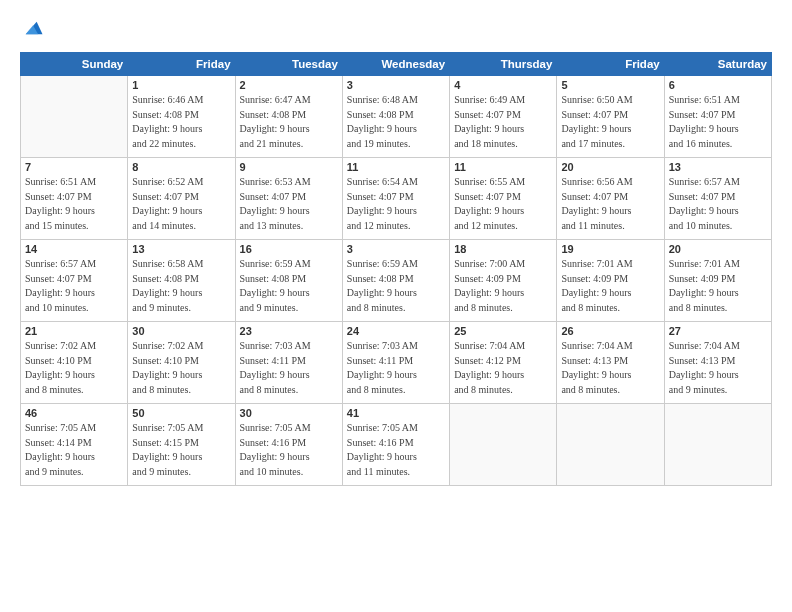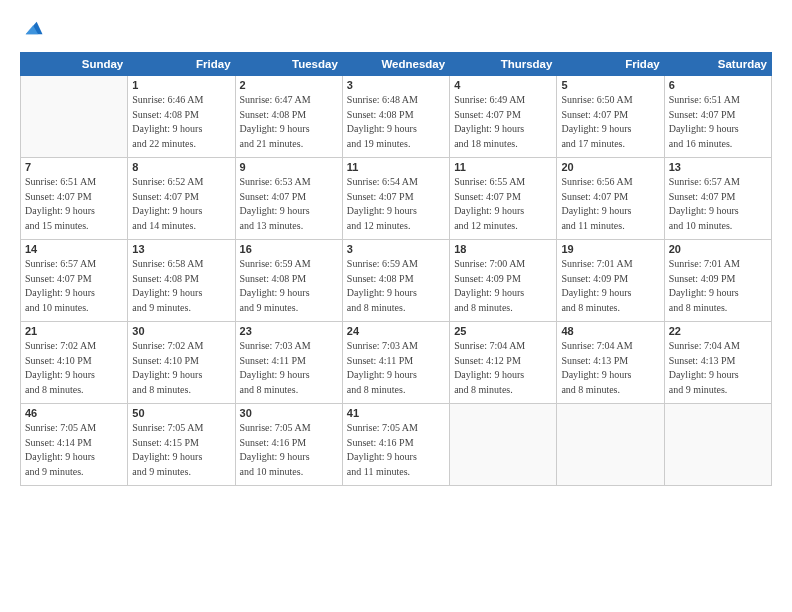--- a/index.html
+++ b/index.html
@@ -233,25 +233,25 @@
           </td>
           <td>
             <span class="day-number">24</span>
             <div class="day-info">Sunrise: 7:03 AM<br>Sunset: 4:11 PM<br>Daylight: 9 hours<br>and 8 minutes.</div>
           </td>
           <td>
             <span class="day-number">25</span>
             <div class="day-info">Sunrise: 7:04 AM<br>Sunset: 4:12 PM<br>Daylight: 9 hours<br>and 8 minutes.</div>
           </td>
           <td>
-            <span class="day-number">48</span>
+            <span class="day-number">26</span>
             <div class="day-info">Sunrise: 7:04 AM<br>Sunset: 4:13 PM<br>Daylight: 9 hours<br>and 8 minutes.</div>
           </td>
           <td>
-            <span class="day-number">22</span>
+            <span class="day-number">27</span>
             <div class="day-info">Sunrise: 7:04 AM<br>Sunset: 4:13 PM<br>Daylight: 9 hours<br>and 9 minutes.</div>
           </td>
         </tr>
         <tr>
           <td>
             <span class="day-number">46</span>
             <div class="day-info">Sunrise: 7:05 AM<br>Sunset: 4:14 PM<br>Daylight: 9 hours<br>and 9 minutes.</div>
           </td>
           <td>
             <span class="day-number">50</span>

